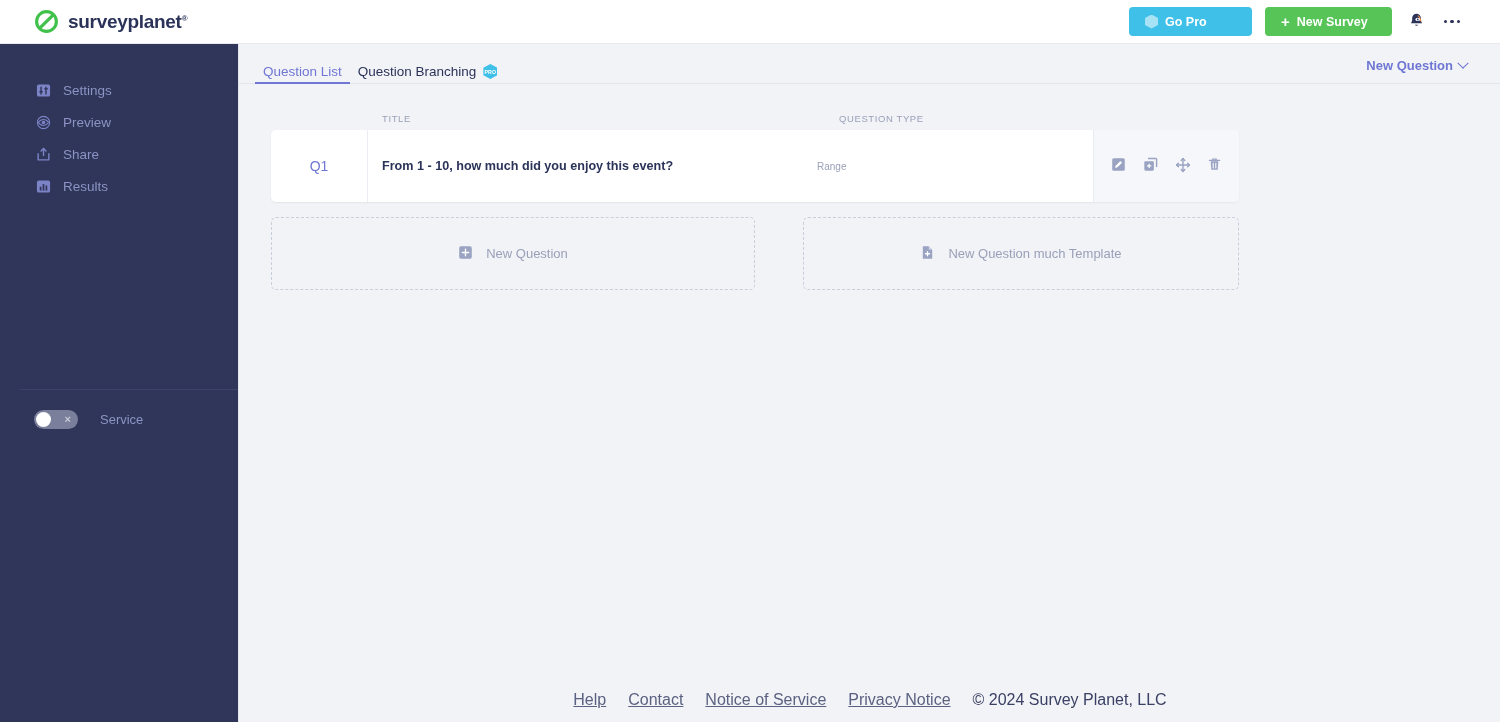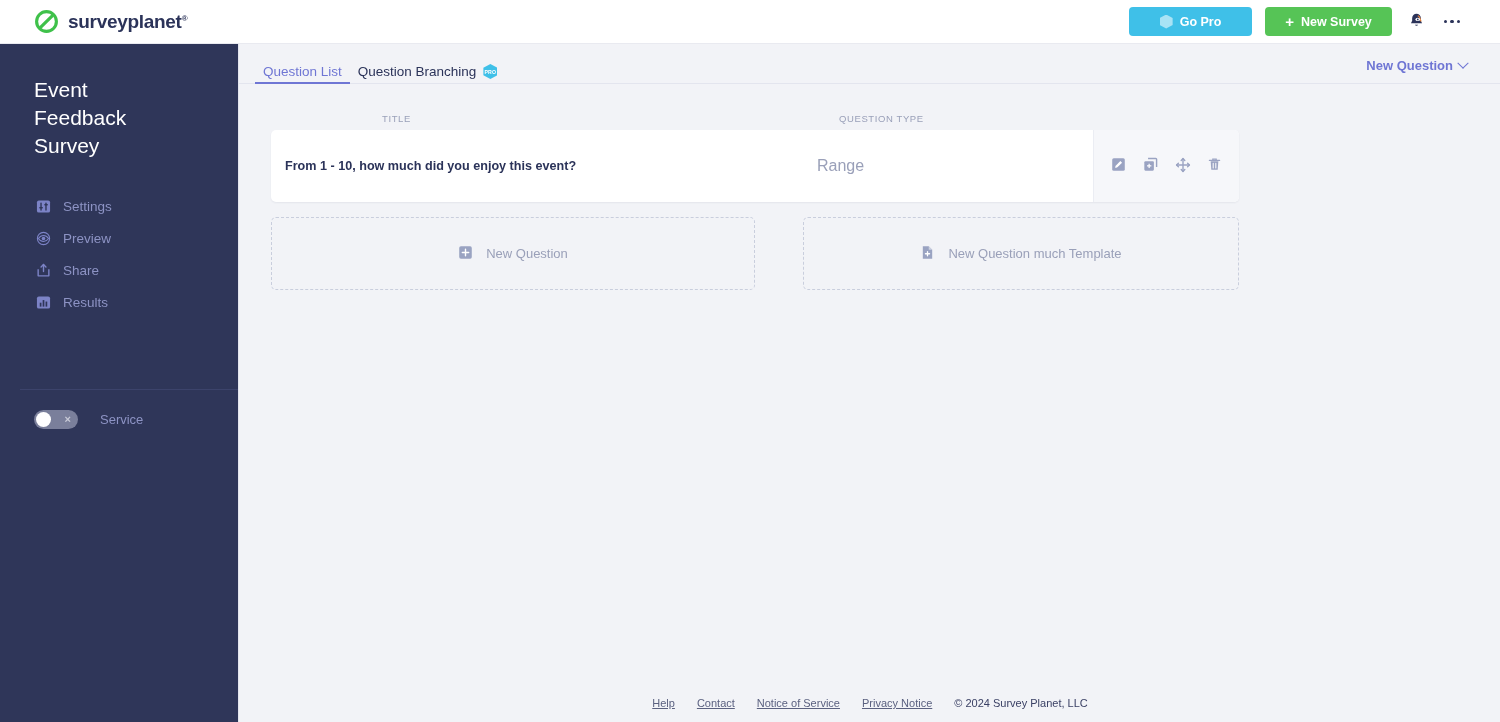--- a/index.html
+++ b/index.html
@@ -31,21 +31,21 @@
   }
   .logo-tm {
     font-size: 8px; vertical-align: super; font-weight: 700; color: #2b3359;
   }
   .top-actions {
     margin-left: auto; display: flex; align-items: center;
     gap: 13px; margin-right: 36px;
   }
   .btn {
     height: 29px; border-radius: 4px; border: none;
-    display: inline-flex; align-items: center; justify-content: center;
+    display: inline-flex; align-items: center; justify-content: flex-start;
     gap: 7px; color: #fff; font-size: 12.5px; font-weight: 700;
     cursor: pointer; padding: 0 16px;
     font-family: "Liberation Sans", sans-serif;
   }
   .btn-gopro { background: #3fc0e8; width: 123px; }
   .btn-newsurvey { background: #56c456; width: 127px; }
   .hexbadge {
     width: 13px; height: 14px; display: inline-block;
     background: rgba(255,255,255,.55);
     clip-path: polygon(50% 0%, 100% 25%, 100% 75%, 50% 100%, 0% 75%, 0% 25%);
@@ -162,21 +162,21 @@
   .q-num {
     width: 97px; display: flex; align-items: center; justify-content: center;
     color: #6f76d4; font-size: 14px; border-right: 1px solid #ebedf3;
   }
   .q-title {
     flex: 1; display: flex; align-items: center; padding-left: 14px;
     color: #2b3359; font-size: 12.6px; font-weight: 700;
   }
   .q-type {
     width: 276px; display: flex; align-items: center;
-    color: #9aa0b9; font-size: 16px;
+    color: #9aa0b9; font-size: 10px;
   }
   .q-actions {
     width: 146px; display: flex; align-items: center; justify-content: center;
     gap: 16px; background: #f6f7fa; border-left: 1px solid #ebedf3;
     border-radius: 0 5px 5px 0;
   }
   .act-btn {
     background: none; border: none; cursor: pointer; padding: 0;
     width: 16px; height: 16px; display: flex; align-items: center; justify-content: center;
   }
@@ -188,21 +188,21 @@
     gap: 13px; cursor: pointer; color: #9aa0b9; font-size: 13px;
     background: transparent;
     font-family: "Liberation Sans", sans-serif;
   }
   .addbox-new { width: 484px; }
   .addbox-tpl { width: 436px; }
 
   .footer {
     position: absolute; bottom: 13px; left: 0; width: 1262px;
     display: flex; justify-content: center; align-items: center; gap: 22px;
-    font-size: 11px; color: #5b6180;
+    font-size: 16px; color: #5b6180;
   }
   .footer a { color: #5b6180; text-decoration: underline; }
   .footer .copy { text-decoration: none; color: #3b4165; }
 </style>
 </head>
 <body>
 
 <div class="topbar">
   <div class="logo-wrap">
     <span class="logo-mark">
@@ -243,21 +243,20 @@
       <span style="display:flex;gap:3px;">
         <i class="dot"></i>
           <i class="dot"></i>
           <i class="dot"></i>
       </span>
     </button>
   </div>
 </div>
 
 <div class="sidebar">
-  <div class="survey-title">Event Feedback Survey</div>
 
   <nav class="nav">
 
     <a class="nav-item">
       <span class="nav-icon">
         <svg width="15" height="15" viewBox="0 0 16 16">
           <rect x="1" y="1.5" width="14" height="13" rx="2" fill="#7c83c6"></rect>
           <rect x="4.6" y="3.6" width="1.5" height="8.8" rx=".7" fill="#2f3659"></rect>
           <rect x="9.9" y="3.6" width="1.5" height="8.8" rx=".7" fill="#2f3659"></rect>
           <rect x="3.4" y="8.4" width="4" height="1.6" rx=".8" fill="#2f3659"></rect>
@@ -333,20 +332,21 @@
   </div>
 
   <div class="content">
 
     <div class="col-head">
       <div class="ch-title">TITLE</div>
       <div class="ch-type">QUESTION TYPE</div>
     </div>
 
     <div class="qcard">
+      <div class="q-num">Q1</div>
       <div class="q-title">From 1 - 10, how much did you enjoy this event?</div>
       <div class="q-type">Range</div>
       <div class="q-actions">
 
         <button class="act-btn">
           <span>
             <svg width="15" height="15" viewBox="0 0 16 16">
               <rect x="1.3" y="1.3" width="13.4" height="13.4" rx="1.6" fill="#9aa3c2"></rect>
               <path d="M4.6 11.4 5 9.2l5-5 1.8 1.8-5 5z" fill="#ffffff"></path>
               <path d="M4.6 11.4 6.1 11l-1.1-1.1z" fill="#ffffff"></path>

